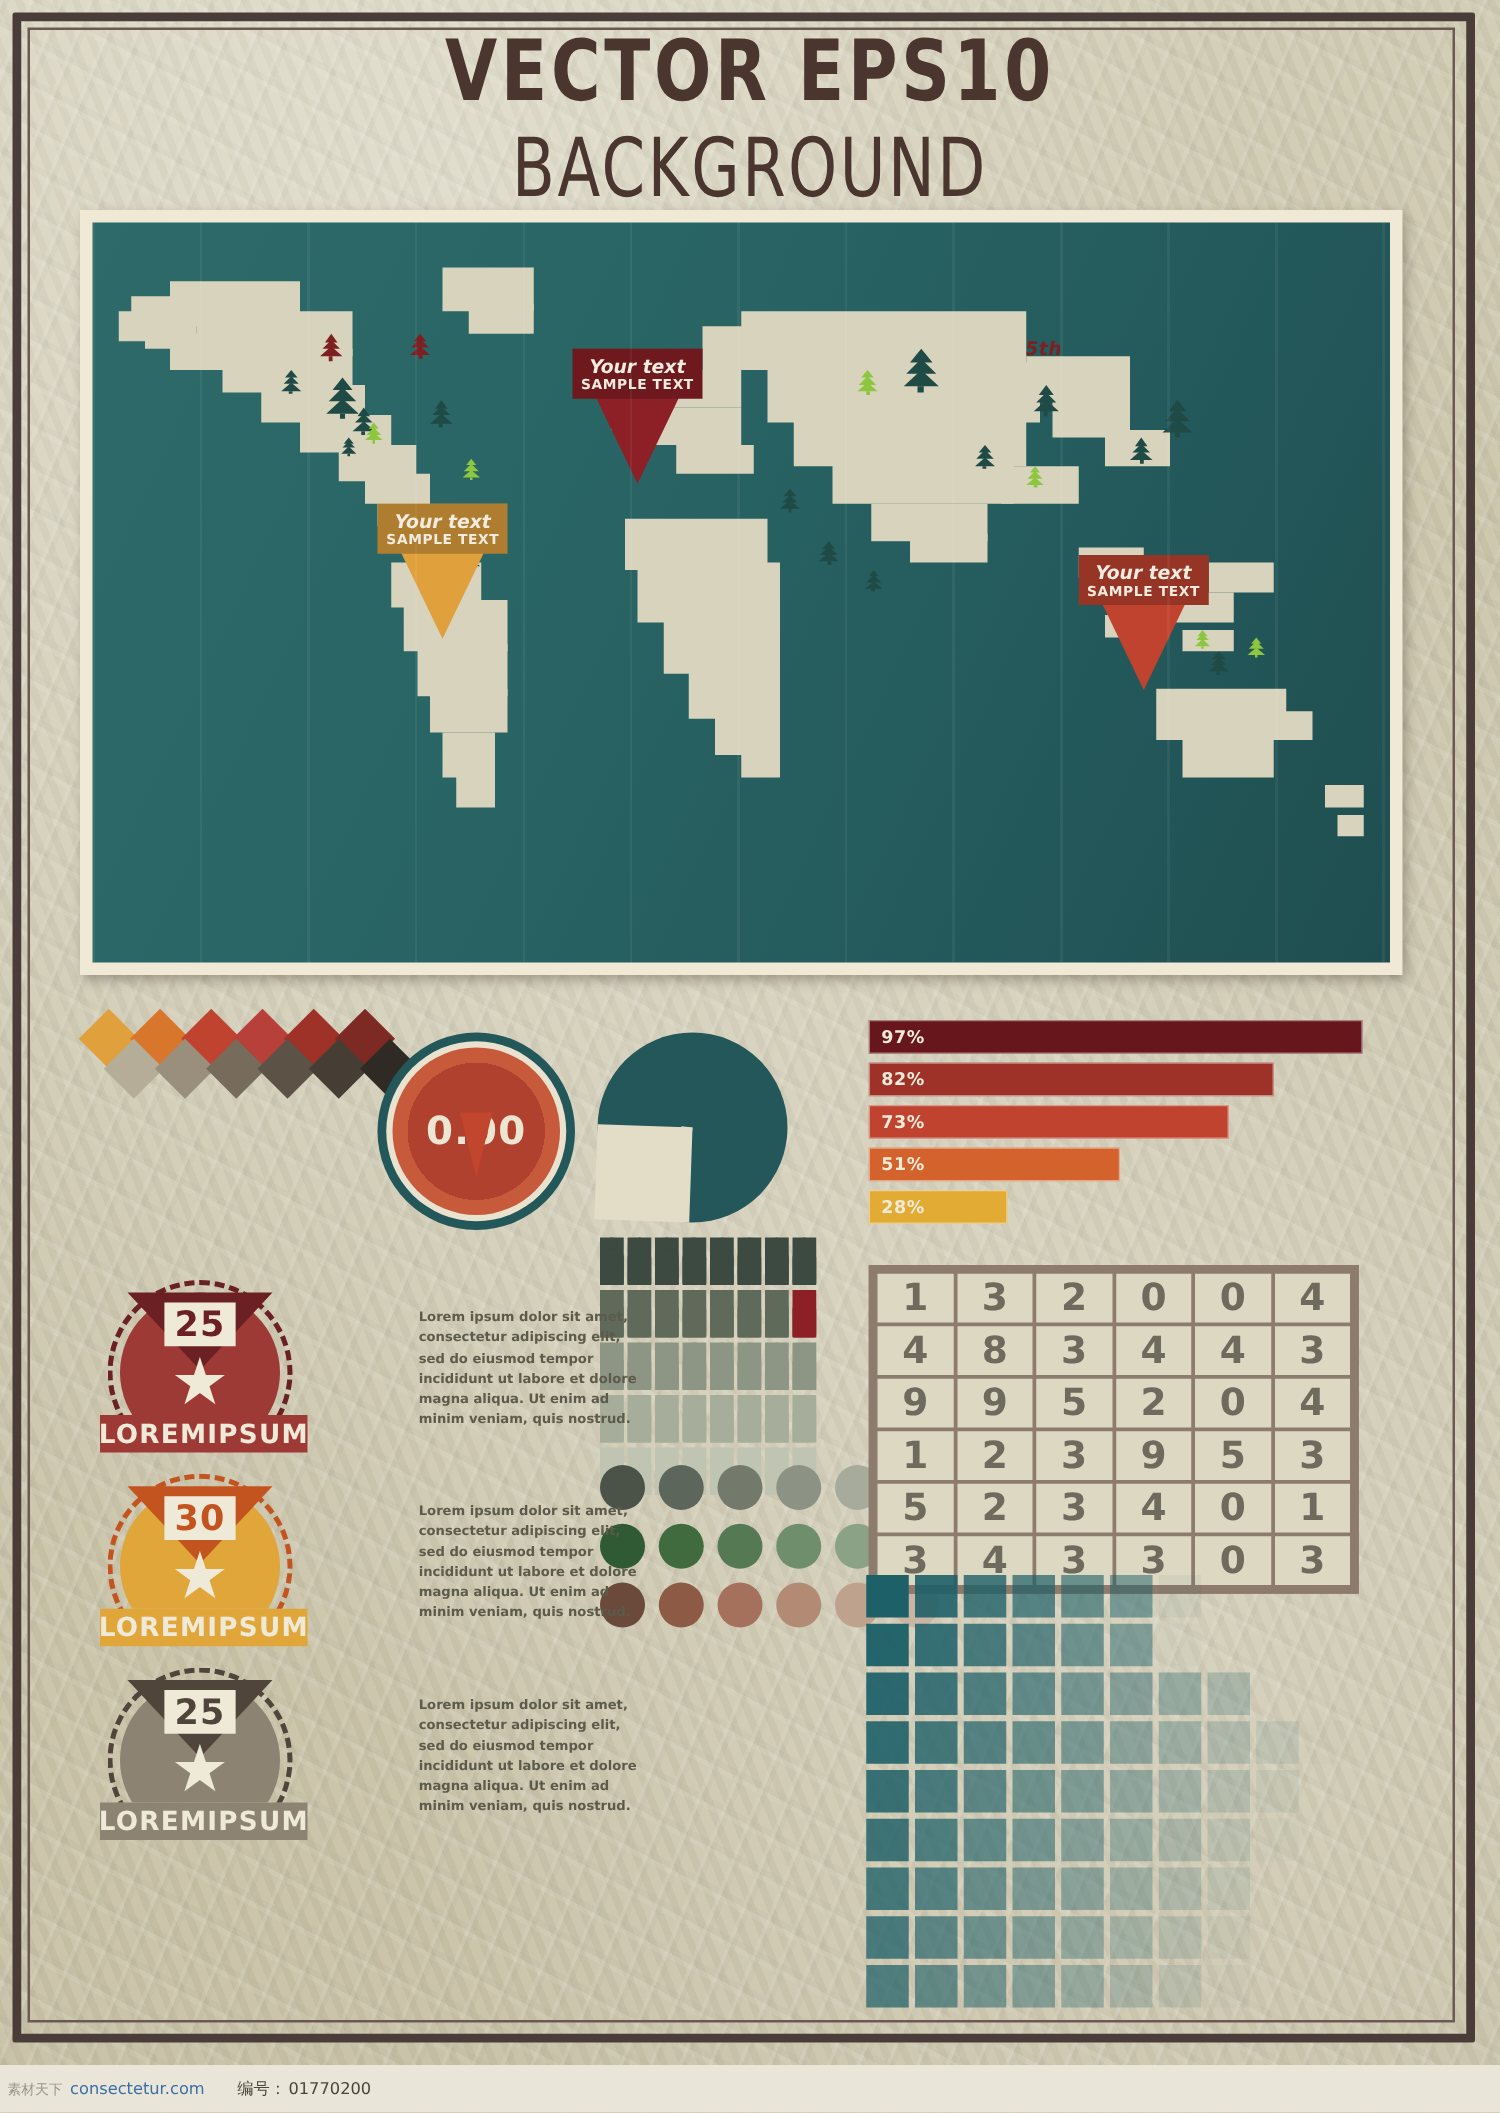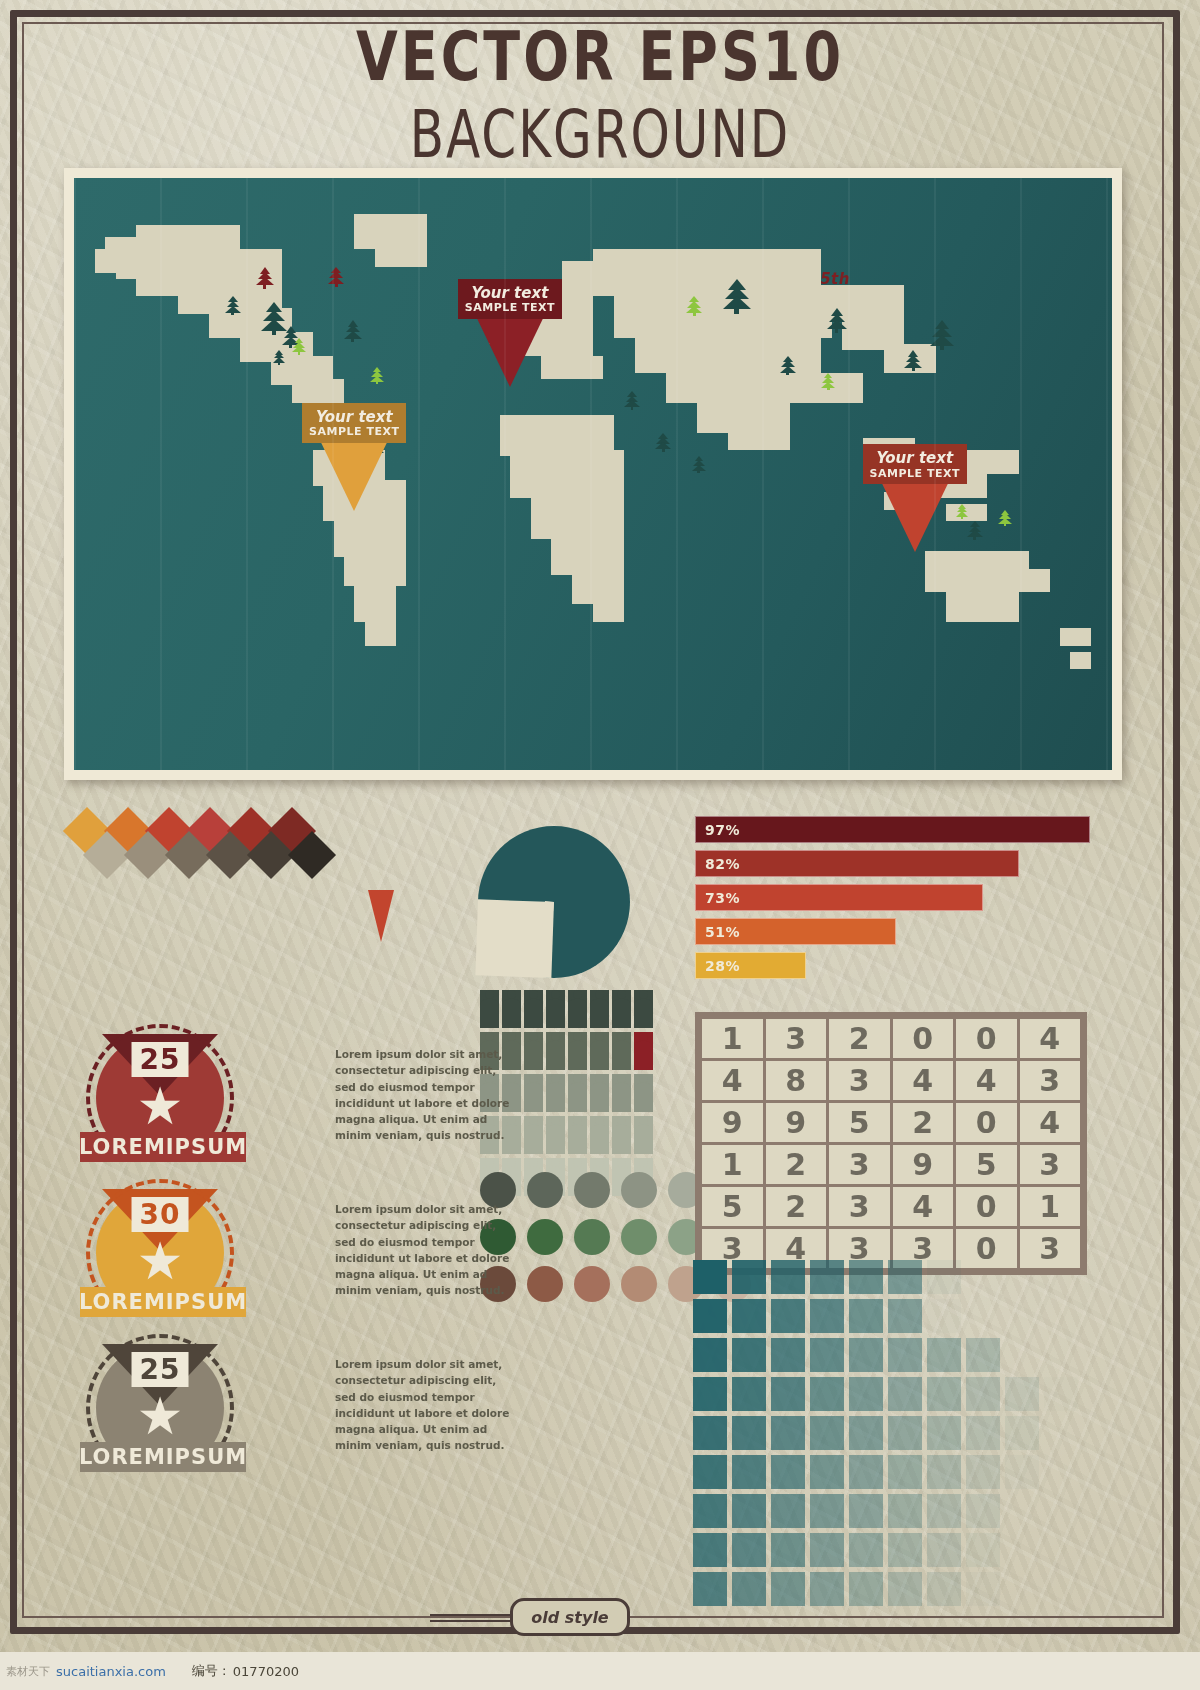--- a/index.html
+++ b/index.html
@@ -466,20 +466,25 @@
         <div class="dia" style="background: rgb(158, 50, 40); left: 164px; top: 0px;"></div>
         <div class="dia" style="background: rgb(126, 42, 36); left: 205px; top: 0px;"></div>
         <div class="dia" style="background: rgb(181, 173, 152); left: 20px; top: 24px;"></div>
         <div class="dia" style="background: rgb(154, 143, 124); left: 61px; top: 24px;"></div>
         <div class="dia" style="background: rgb(119, 108, 92); left: 102px; top: 24px;"></div>
         <div class="dia" style="background: rgb(92, 82, 70); left: 143px; top: 24px;"></div>
         <div class="dia" style="background: rgb(70, 62, 53); left: 184px; top: 24px;"></div>
         <div class="dia" style="background: rgb(47, 42, 36); left: 225px; top: 24px;"></div>
       </div>
 
+    <div class="gauge">
+      <div class="gauge-in">
+        <div class="gauge-core">0.00</div>
+      </div>
+    </div>
     <div class="gauge-needle" style="left:381px;"></div>
 
     <div class="pie">
       <div class="pie-slice" style="transform:rotate(182deg);background:#e3ddc8;"></div>
       <div class="pie-slice" style="transform:rotate(186deg);background:#e3ddc8;width:6%;left:50%;"></div>
     </div>
 
     <div class="bars" id="bars">
         <div class="bar-row">
           <div class="bar" style="width: 100%; background: rgb(103, 23, 28);">
@@ -869,25 +874,21 @@
             <div class="badge-tri" style="border-top:62px solid #4f453a"></div>
             <div class="badge-arc" style="border-color:#4f453a"></div>
             <div class="badge-num" style="color:#4f453a">25</div>
             <div class="badge-star">★</div>
           </div>
           <div class="badge-bar" style="background: rgb(140, 131, 114);">LOREMIPSUM</div>
           <div class="badge-text" style="top: 26px;">Lorem ipsum dolor sit amet, consectetur adipiscing elit, sed do eiusmod tempor incididunt ut labore et dolore magna aliqua. Ut enim ad minim veniam, quis nostrud.</div>
         </div>
       </div>
 
-    <div class="ribbon">
-      <div class="ribbon-line"></div>
-      <div class="ribbon-box">old style</div>
-    </div>
   </div>
 
   <div class="footer">
     <span class="wm">素材天下</span>
-    <span class="site">sucaitianxia.com</span>
+    <span class="site">consectetur.com</span>
     <span class="code">编号：</span>
     <span class="code" style="margin-left:2px">01770200</span>
   </div>
 </div>
 
 </body></html>

